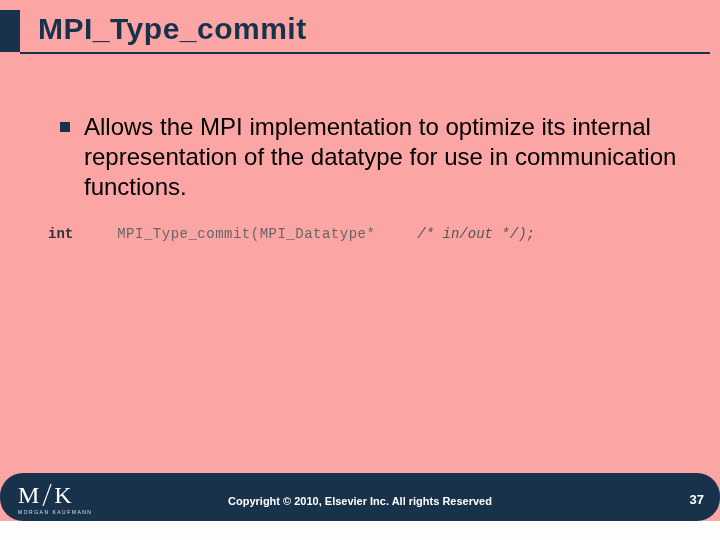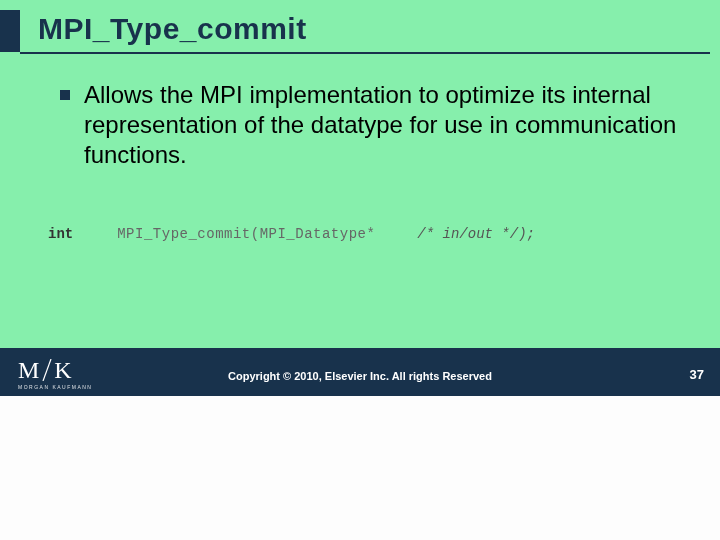--- a/index.html
+++ b/index.html
@@ -5,23 +5,23 @@
   * { margin: 0; padding: 0; box-sizing: border-box; }
   html, body { width: 720px; height: 540px; overflow: hidden; }
   body {
     font-family: Arial, Helvetica, sans-serif;
     background: #fdfdfd;
     color: #000;
     position: relative;
   }
   .slide {
     width: 720px;
-    height: 396px;
+    height: 521px;
     position: relative;
-    background: #86efac;
+    background: #fca5a5;
   }
   
   .title-wrap {
     position: absolute;
     top: 10px;
     left: 0;
     right: 10px;
     height: 50px;
   }
   .title-accent {
@@ -54,20 +54,21 @@
     position: absolute;
     top: 80px;
     left: 60px;
     right: 40px;
   }
   .bullet-item {
     display: flex;
     align-items: flex-start;
     gap: 14px;
     margin-bottom: 28px;
+    margin-top: 32px;
   }
   .bullet-square {
     width: 10px;
     height: 10px;
     background: #18324c;
     margin-top: 10px;
     flex-shrink: 0;
   }
   .bullet-text {
     font-size: 24px;
@@ -94,20 +95,21 @@
   .codeblock .cmt { font-style: italic; color: #555; margin-left: 18px; }
   
   .footer {
     position: absolute;
     left: 0;
     right: 0;
     bottom: 0;
     height: 48px;
     background: #18324c;
     color: #fff;
+    border-radius: 23px;
   }
   .logo {
     position: absolute;
     left: 18px;
     bottom: 6px;
     display: flex;
     flex-direction: column;
     align-items: flex-start;
   }
   .logo-mk {

